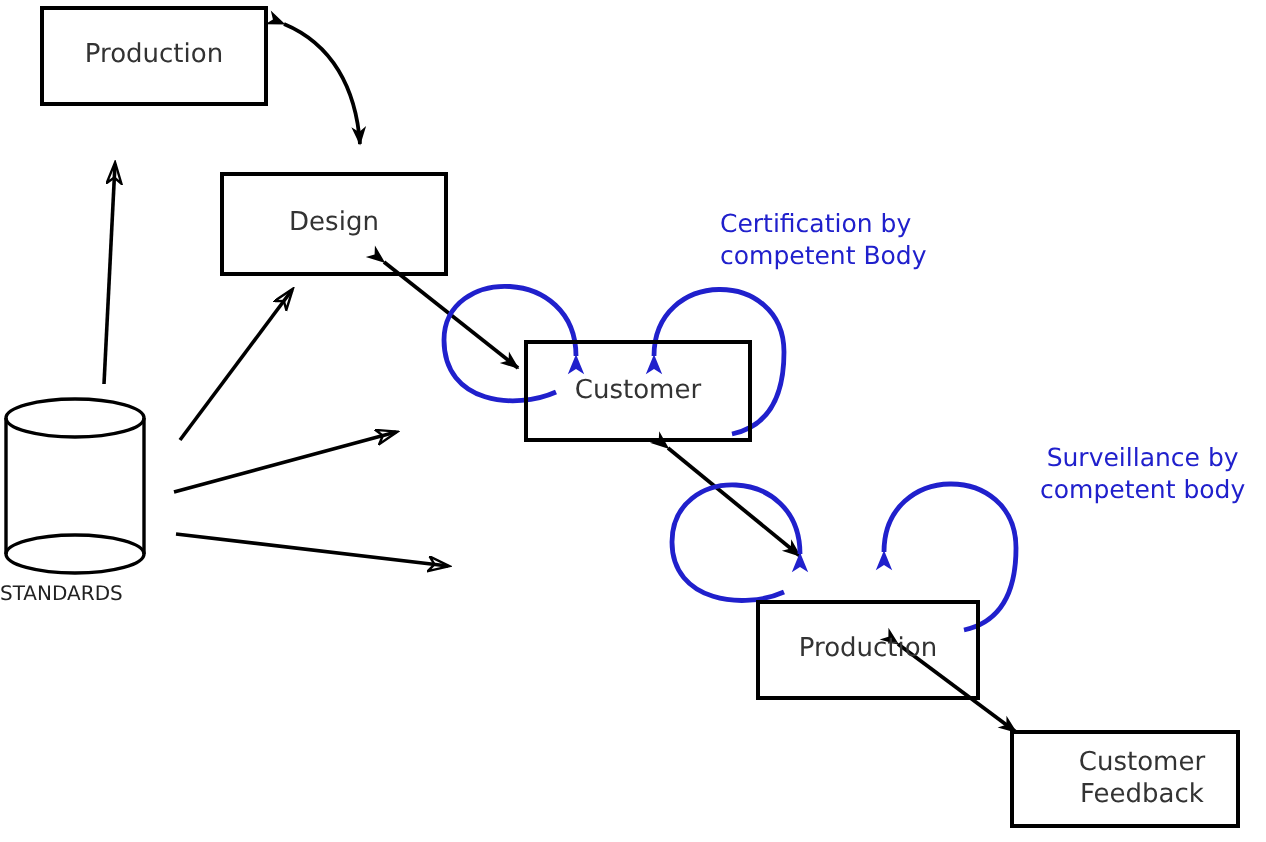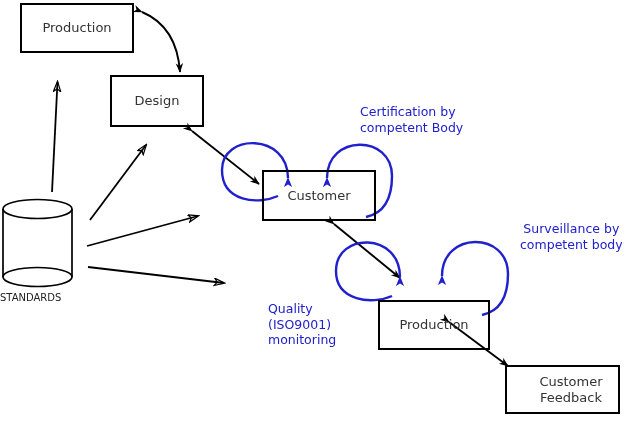--- a/index.html
+++ b/index.html
@@ -104,21 +104,21 @@
 
     <path d="M400,277 C400,232 336,232 336,271 C336,301 372,305 392,296" fill="none" stroke="#2020cc" stroke-width="2.4" marker-start="url(#ah-blue)"></path>
 
     <path d="M442,276 C442,231 508,231 508,274 C508,302 496,312 482,315" fill="none" stroke="#2020cc" stroke-width="2.4" marker-start="url(#ah-blue)"></path>
   </svg>
 
   <div class="node-box" style="left:20px; top:3px; width:114px; height:50px;">
     <span class="node-label">Production</span>
   </div>
 
-  <div class="node-box" style="left:110px; top:75px; width:94px; height:52px;">
+  <div class="node-box" style="left:110px; top:86px; width:114px; height:52px;">
     <span class="node-label">Design</span>
   </div>
 
   <div class="node-box" style="left:262px; top:170px; width:114px; height:51px;">
     <span class="node-label">Customer</span>
   </div>
 
   <div class="node-box" style="left:378px; top:268px; width:112px; height:50px;margin-top:32px;">
     <span class="node-label">Production</span>
   </div>
@@ -130,17 +130,14 @@
 
   <div class="cyl-label" style="left:0px; top:292px;">STANDARDS</div>
 
 
   <div class="edge-label" style="left:360px; top:104px; text-align:left;">Certification by
 competent Body</div>
 
   <div class="edge-label" style="left:520px; top:221px; text-align:center;">Surveillance by
 competent body</div>
 
-  <div class="edge-label" style="left:268px; top:301px; text-align:left;">Quality
-(ISO9001)
-monitoring</div>
 
 </div>
 
 </body></html>

